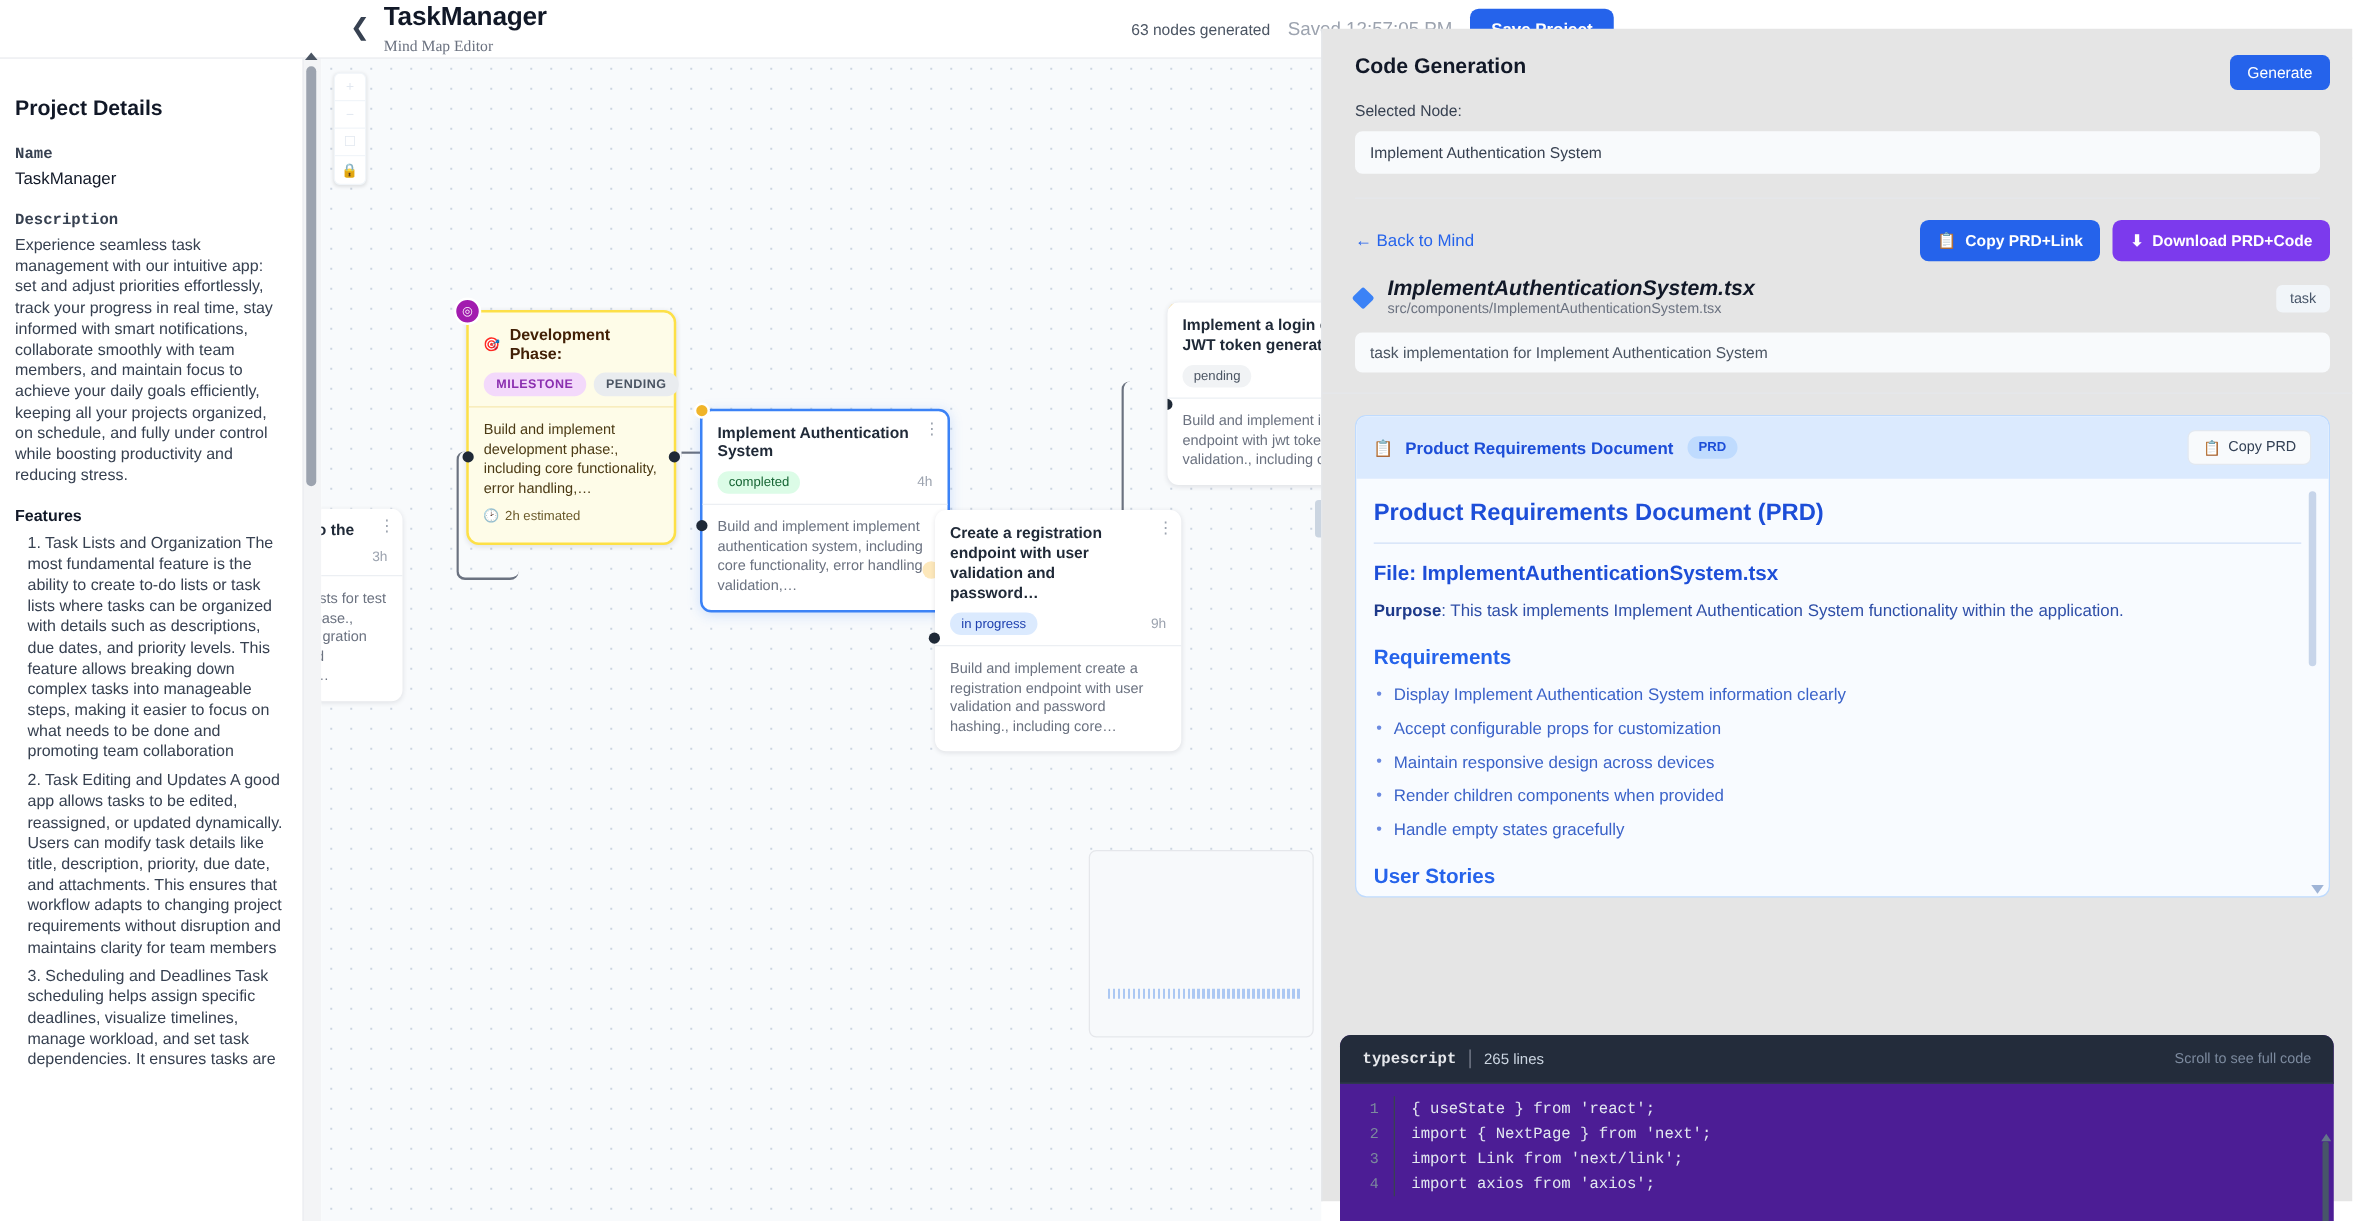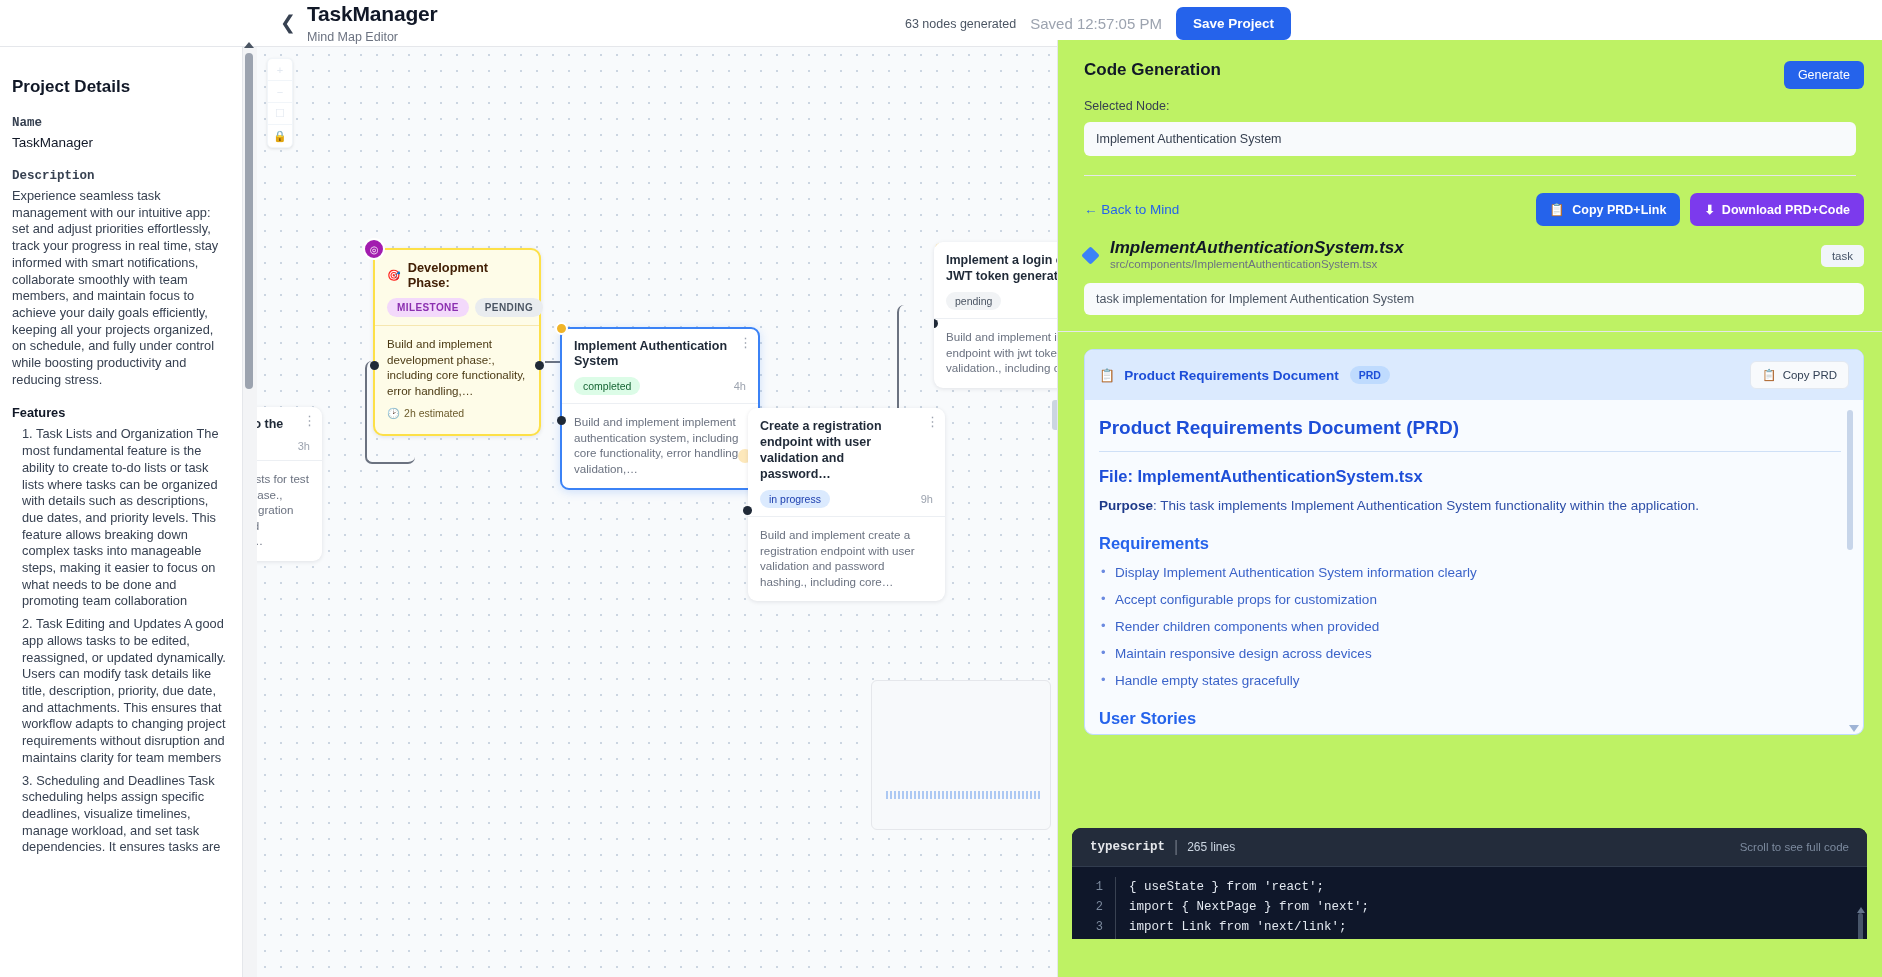--- a/index.html
+++ b/index.html
@@ -22,21 +22,21 @@
     position: absolute; left: 277px; top: 8px;
     width: 22px; height: 28px; display: flex; align-items: center; justify-content: center;
     color: #374151; font-size: 19px; cursor: pointer;
   }
   .title-block { position: absolute; left: 307px; top: 0px; }
   .title-block .proj-title {
     font-size: 21px; font-weight: bold; color: #111827; letter-spacing: -0.2px;
     line-height: 24px; margin-top: 2px;
   }
   .title-block .proj-sub {
-    font-size: 12.5px; color: #6b7280; line-height: 16px; margin-top: 3px;
+    font-size: 12.5px; color: #6b7280; line-height: 16px; margin-top: 3px; font-family: Liberation Serif, serif;
   }
   .topbar-right {
     position: absolute; right: 0px; top: 0px; height: 47px;
     display: flex; align-items: center; gap: 14px; padding-right: 591px;
   }
   .nodes-count { font-size: 12.5px; color: #4b5563; white-space: nowrap; }
   .saved-at { font-size: 15px; color: #9ca3af; white-space: nowrap; }
   .btn-save {
     background: #2563eb; color: #fff; font-size: 13.5px; font-weight: bold;
     border: none; border-radius: 7px; padding: 9px 17px; cursor: pointer;
@@ -154,22 +154,22 @@
     opacity:.75;
   }
 
   .canvas-right-handle {
     position: absolute; right: -6px; top: 353px; width: 11px; height: 30px;
     background: #cbd5e1; border-radius: 3px; cursor: col-resize;
   }
 
   
   .right-panel {
-    position: absolute; left: 1057px; top: 40px; width: 825px; height: 938px;
-    background: #bef264; border-left: 1px solid #e5e7eb;
+    position: absolute; left: 1057px; top: 23px; width: 825px; height: 938px;
+    background: #e5e5e5; border-left: 1px solid #e5e7eb;
   }
   .rp-header {
     position: relative; padding: 20px 26px 0 26px;
   }
   .rp-title { font-size: 17px; font-weight: bold; color: #111827; }
   .btn-generate {
     position: absolute; right: 18px; top: 21px;
     background: #2563eb; color: #fff; font-size: 12.5px; border: none;
     border-radius: 6px; padding: 7px 14px; cursor: pointer; white-space: nowrap;
   }
@@ -258,22 +258,22 @@
     background: #c7d5ea; border-radius: 3px;
   }
   .prd-scroll-down {
     position: absolute; right: 4px; bottom: 6px; width: 0; height: 0;
     border-left: 5px solid transparent; border-right: 5px solid transparent;
     border-top: 7px solid #9fb4d6;
   }
 
   
   .code-block {
-    position: absolute; left: 1072px; top: 828px; width: 795px; height: 111px;
-    background: #0f172a; border-radius: 9px 9px 0 0; overflow: hidden;
+    position: absolute; left: 1072px; top: 828px; width: 795px; height: 149px;
+    background: #4c1d95; border-radius: 9px 9px 0 0; overflow: hidden;
   }
   .code-head {
     height: 39px; background: #232c3b; display: flex; align-items: center;
     padding: 0 18px; border-bottom: 1px solid #313c4e;
   }
   .code-lang { font-family: "Liberation Mono", monospace; font-size: 12.5px; color: #e5e7eb; font-weight: bold; }
   .code-sep { color: #6b7280; margin: 0 9px; }
   .code-lines { font-size: 12px; color: #cbd5e1; }
   .code-hint { margin-left: auto; font-size: 11.5px; color: #7c8a9e; }
   .code-body { position: relative; padding: 10px 0 0 0; height: 110px; overflow: hidden; }
@@ -491,22 +491,22 @@
         <div class="prd-h1">Product Requirements Document (PRD)</div>
         <div class="prd-rule"></div>
         <div class="prd-h2">File: ImplementAuthenticationSystem.tsx</div>
         <div class="prd-p">
           <b>Purpose</b><span>: This task implements Implement Authentication System functionality within the application.</span>
         </div>
         <div class="prd-h3">Requirements</div>
         <ul class="prd-ul">
           <li>Display Implement Authentication System information clearly</li>
           <li>Accept configurable props for customization</li>
+          <li>Maintain responsive design across devices</li>
           <li>Render children components when provided</li>
-          <li>Maintain responsive design across devices</li>
           <li>Handle empty states gracefully</li>
         </ul>
         <div class="prd-h3">User Stories</div>
 
         <div class="prd-scroll-track">
           <div class="prd-scroll-thumb" style="top:0;"></div>
         </div>
         <div class="prd-scroll-down"></div>
       </div>
     </div>

